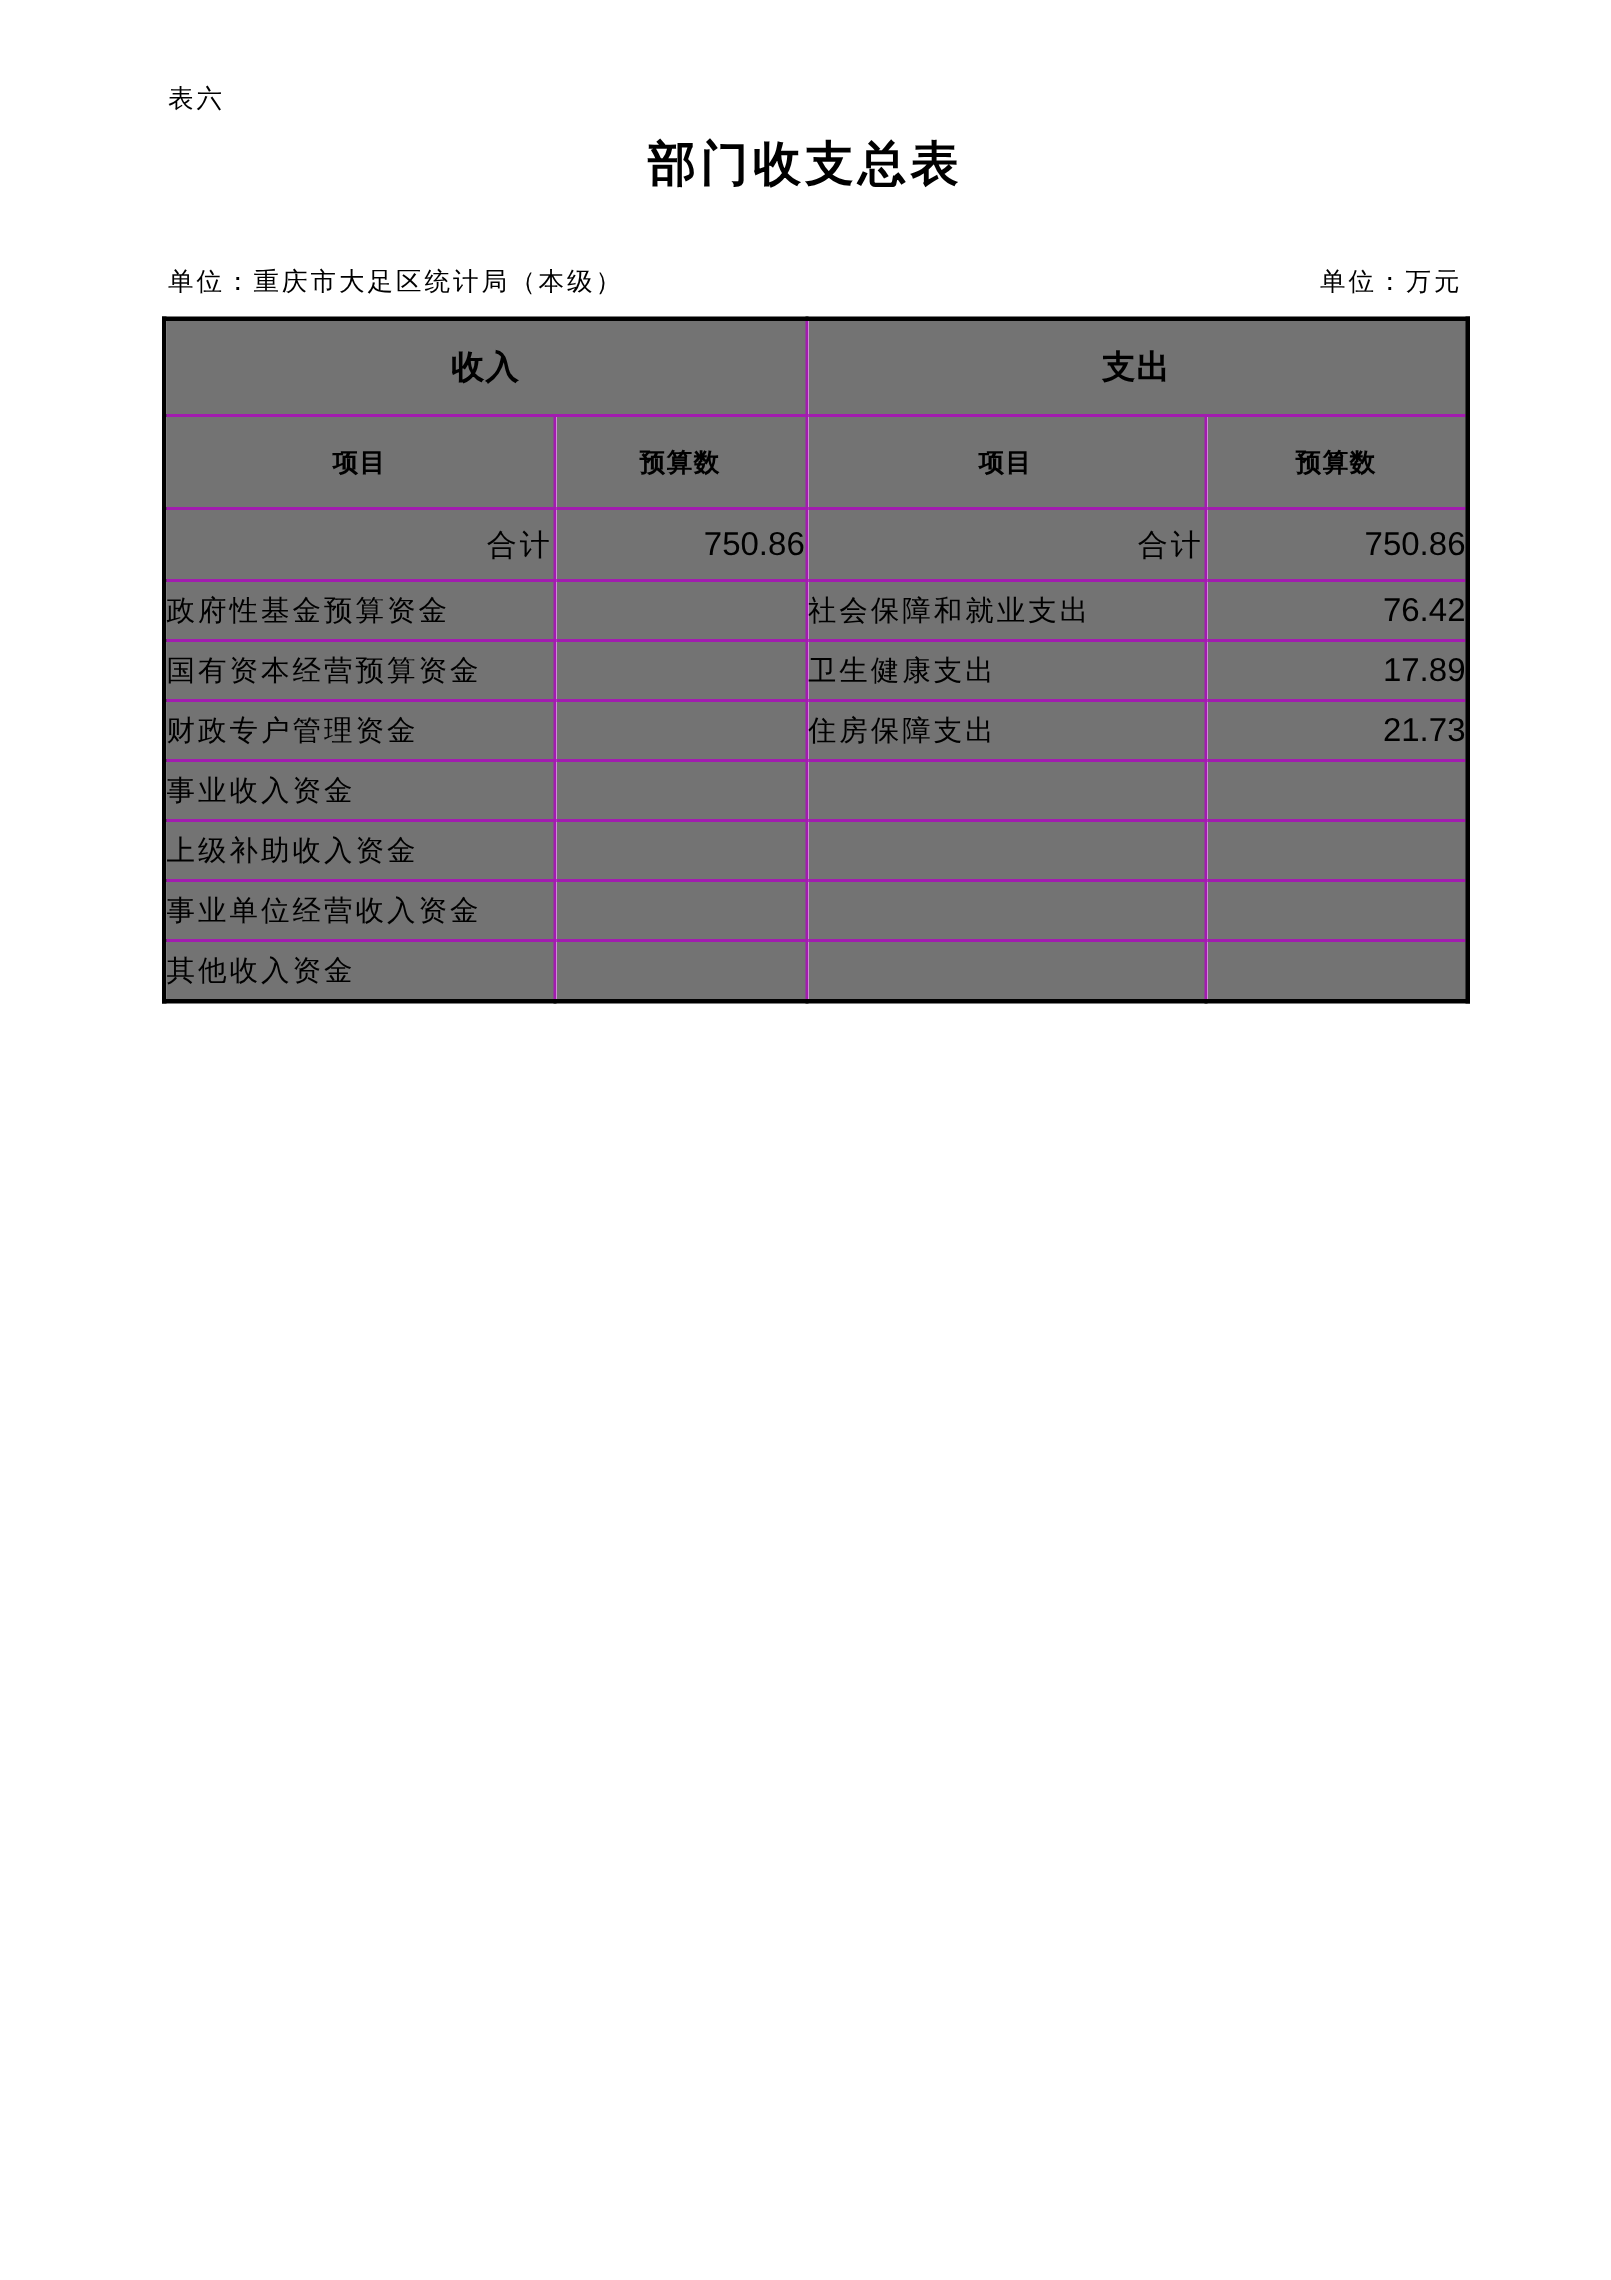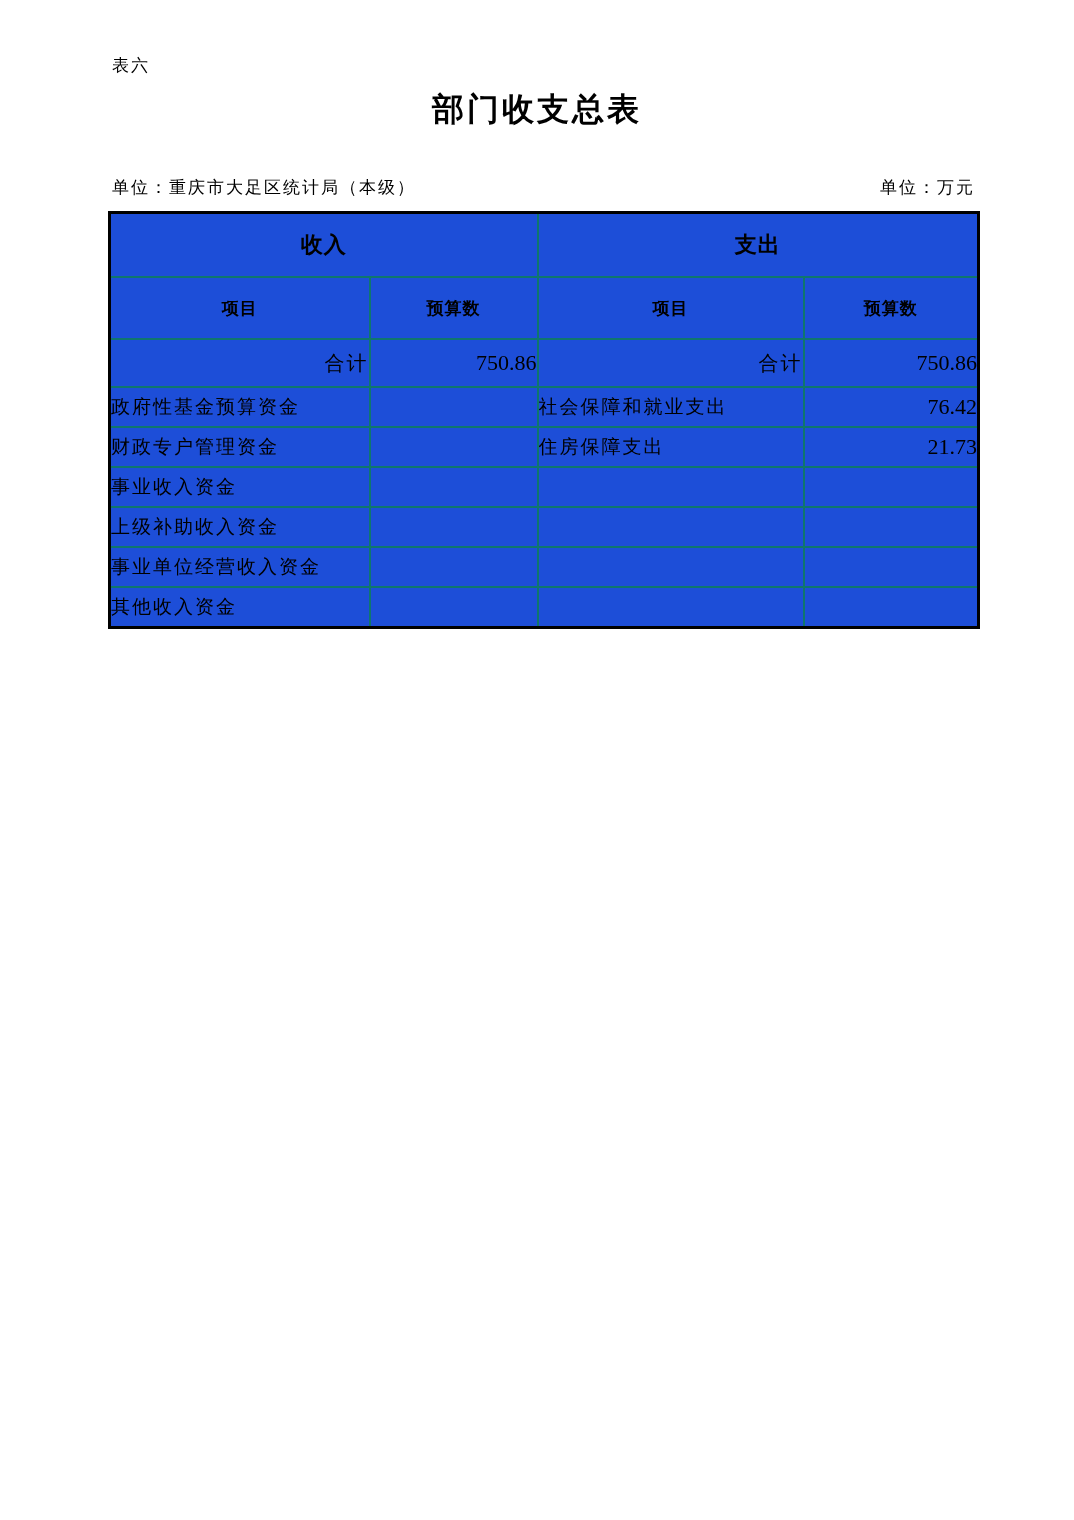--- a/index.html
+++ b/index.html
@@ -53,27 +53,26 @@
   table.budget {
     position: absolute;
     left: 108px;
     top: 211px;
     width: 869px;
     border-collapse: collapse;
     table-layout: fixed;
     border: 3px solid #000000;
   }
   table.budget td {
-    border: 2px solid #0f766e;
+    border: 2px solid #a21caf;
     padding: 0;
     overflow: hidden;
     white-space: nowrap;
     vertical-align: middle;
-    background: #1d4ed8;
-    font-family: Liberation Serif, serif;
+    background: #737373;
   }
   .col-item-in   { width: 260px; }
   .col-val-in    { width: 168px; }
   .col-item-out  { width: 266px; }
   .col-val-out   { width: 175px; }
 
   tr.row-head1 td {
     height: 62px;
     text-align: center;
     font-weight: bold;
@@ -146,20 +145,26 @@
         <td class="cell-item center">合计</td>
         <td class="cell-val">750.86</td>
       </tr>
       <tr class="row-data">
         <td class="cell-item">政府性基金预算资金</td>
         <td class="cell-val"></td>
         <td class="cell-item">社会保障和就业支出</td>
         <td class="cell-val">76.42</td>
       </tr>
       <tr class="row-data">
+        <td class="cell-item">国有资本经营预算资金</td>
+        <td class="cell-val"></td>
+        <td class="cell-item">卫生健康支出</td>
+        <td class="cell-val">17.89</td>
+      </tr>
+      <tr class="row-data">
         <td class="cell-item">财政专户管理资金</td>
         <td class="cell-val"></td>
         <td class="cell-item">住房保障支出</td>
         <td class="cell-val">21.73</td>
       </tr>
       <tr class="row-data">
         <td class="cell-item">事业收入资金</td>
         <td class="cell-val"></td>
         <td class="cell-item"></td>
         <td class="cell-val"></td>

